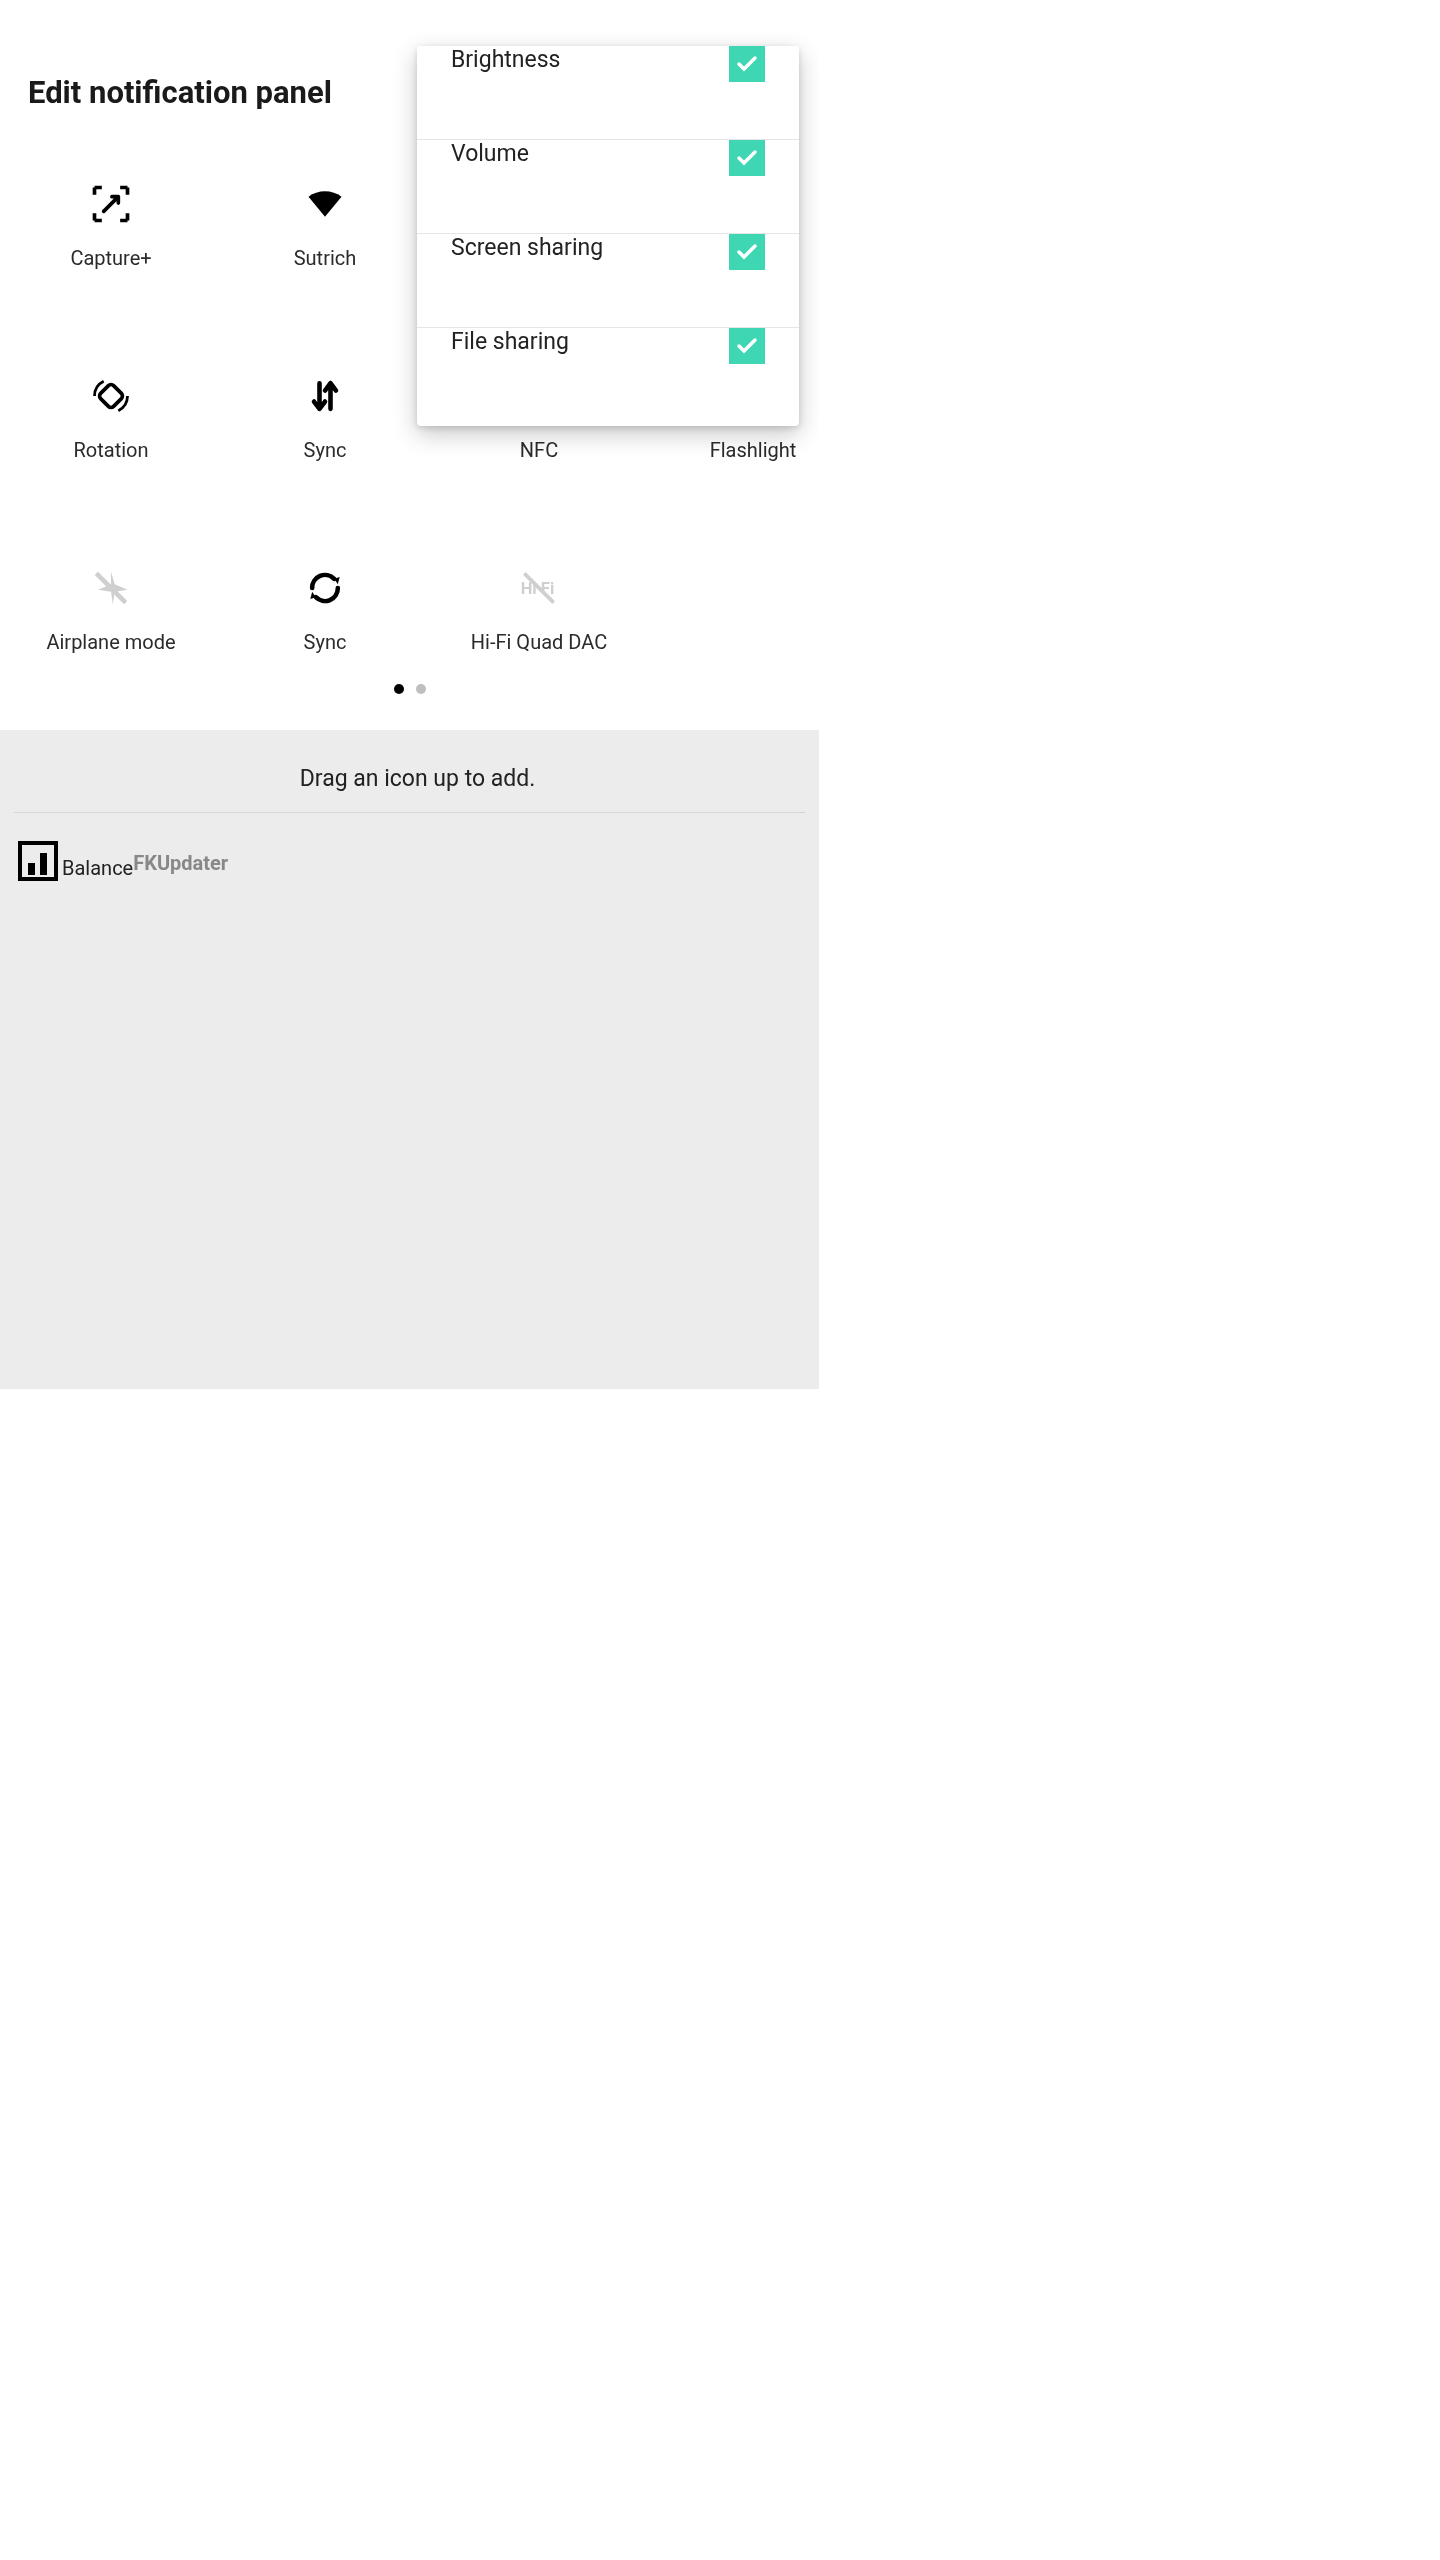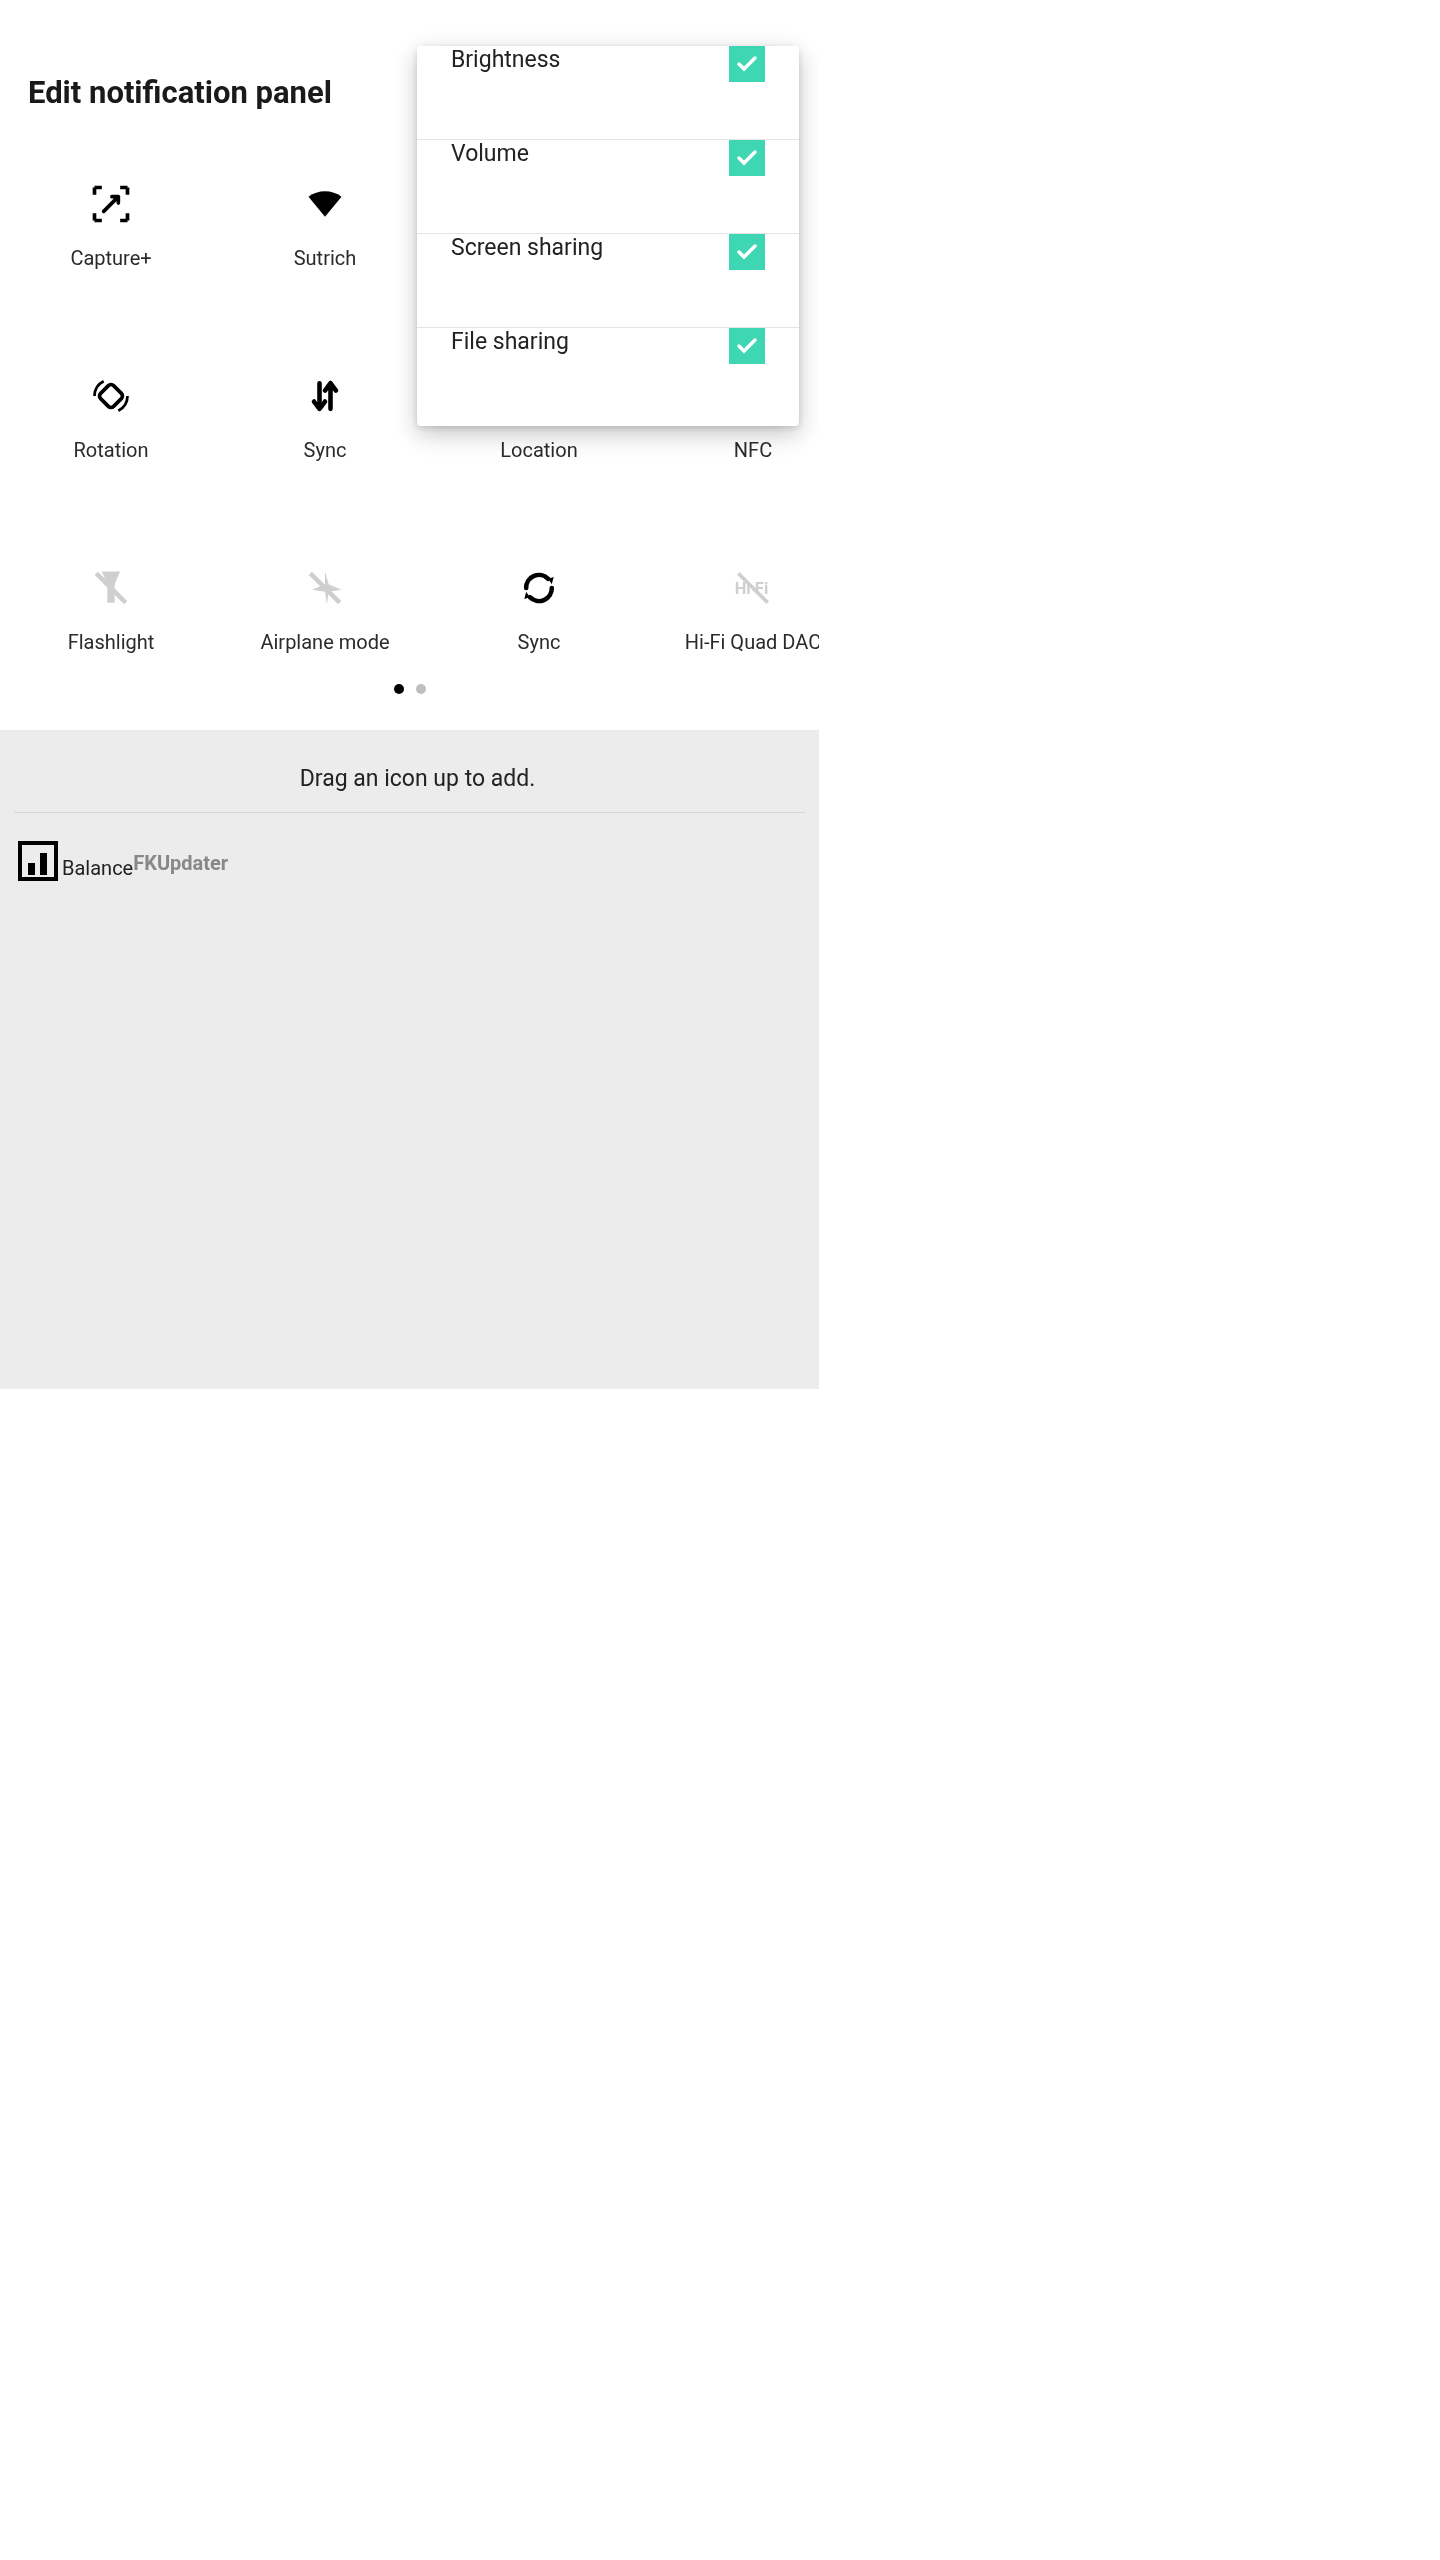--- a/index.html
+++ b/index.html
@@ -224,29 +224,20 @@
     <div class="tile">
       <div class="iconbox">
         <svg viewBox="0 0 48 48">
           <path d="M18 10 L18 38 M18 38 l-6 -8 M18 38 l6 -8" stroke="#000" stroke-width="5" fill="none" stroke-linecap="round"></path>
           <path d="M30 38 L30 10 M30 10 l-6 8 M30 10 l6 8" stroke="#000" stroke-width="5" fill="none" stroke-linecap="round"></path>
         </svg>
       </div>
       <div class="label">Sync</div>
     </div>
 
-    <div class="tile">
-      <div class="iconbox">
-        <svg viewBox="0 0 48 48">
-            <path d="M24 4 C14 4 8 12 8 20 C8 32 24 44 24 44 C24 44 40 32 40 20 C40 12 34 4 24 4 Z" fill="none" stroke="#000" stroke-width="4"></path>
-            <circle cx="24" cy="20" r="5" fill="#000"></circle>
-          </svg>
-      </div>
-      <div class="label">Location</div>
-    </div>
 
     <div class="tile">
       <div class="iconbox">
         <svg viewBox="0 0 48 48">
             <rect x="8" y="8" width="32" height="32" rx="4" fill="none" stroke="#000" stroke-width="4"></rect>
             <path d="M16 32 L16 16 L32 32 L32 16" fill="none" stroke="#000" stroke-width="4"></path>
           </svg>
       </div>
       <div class="label">NFC</div>
     </div>

